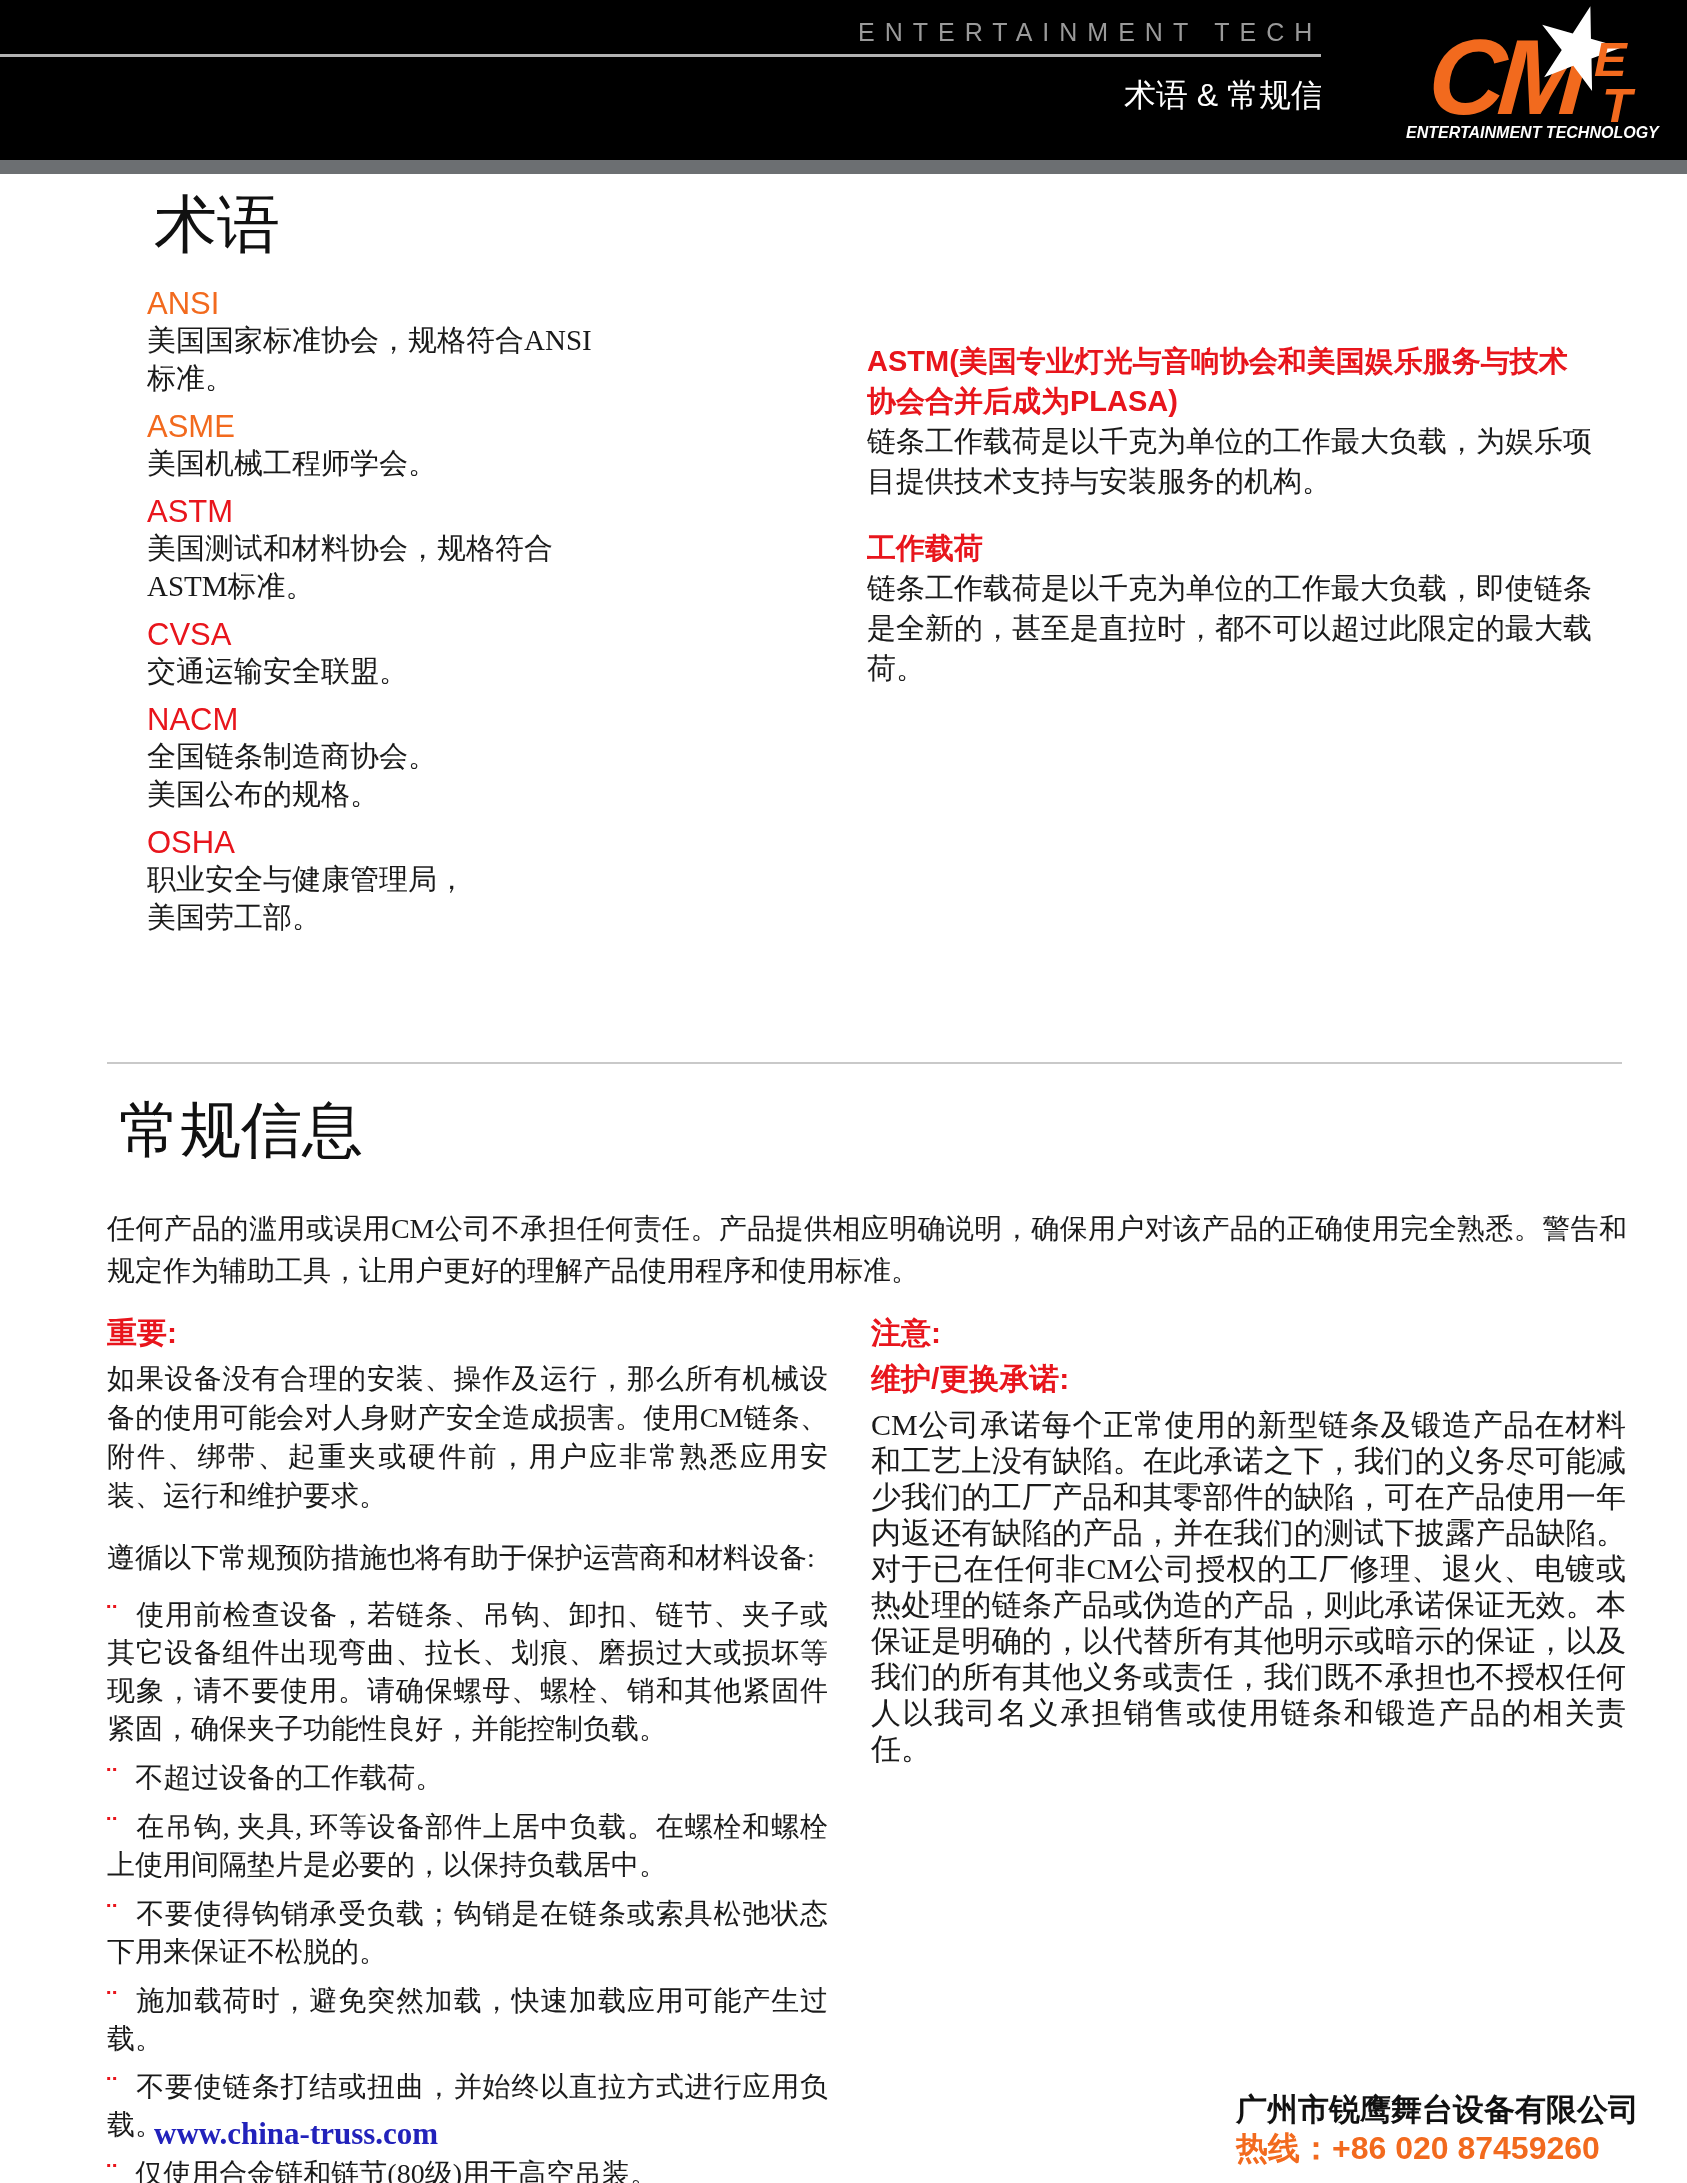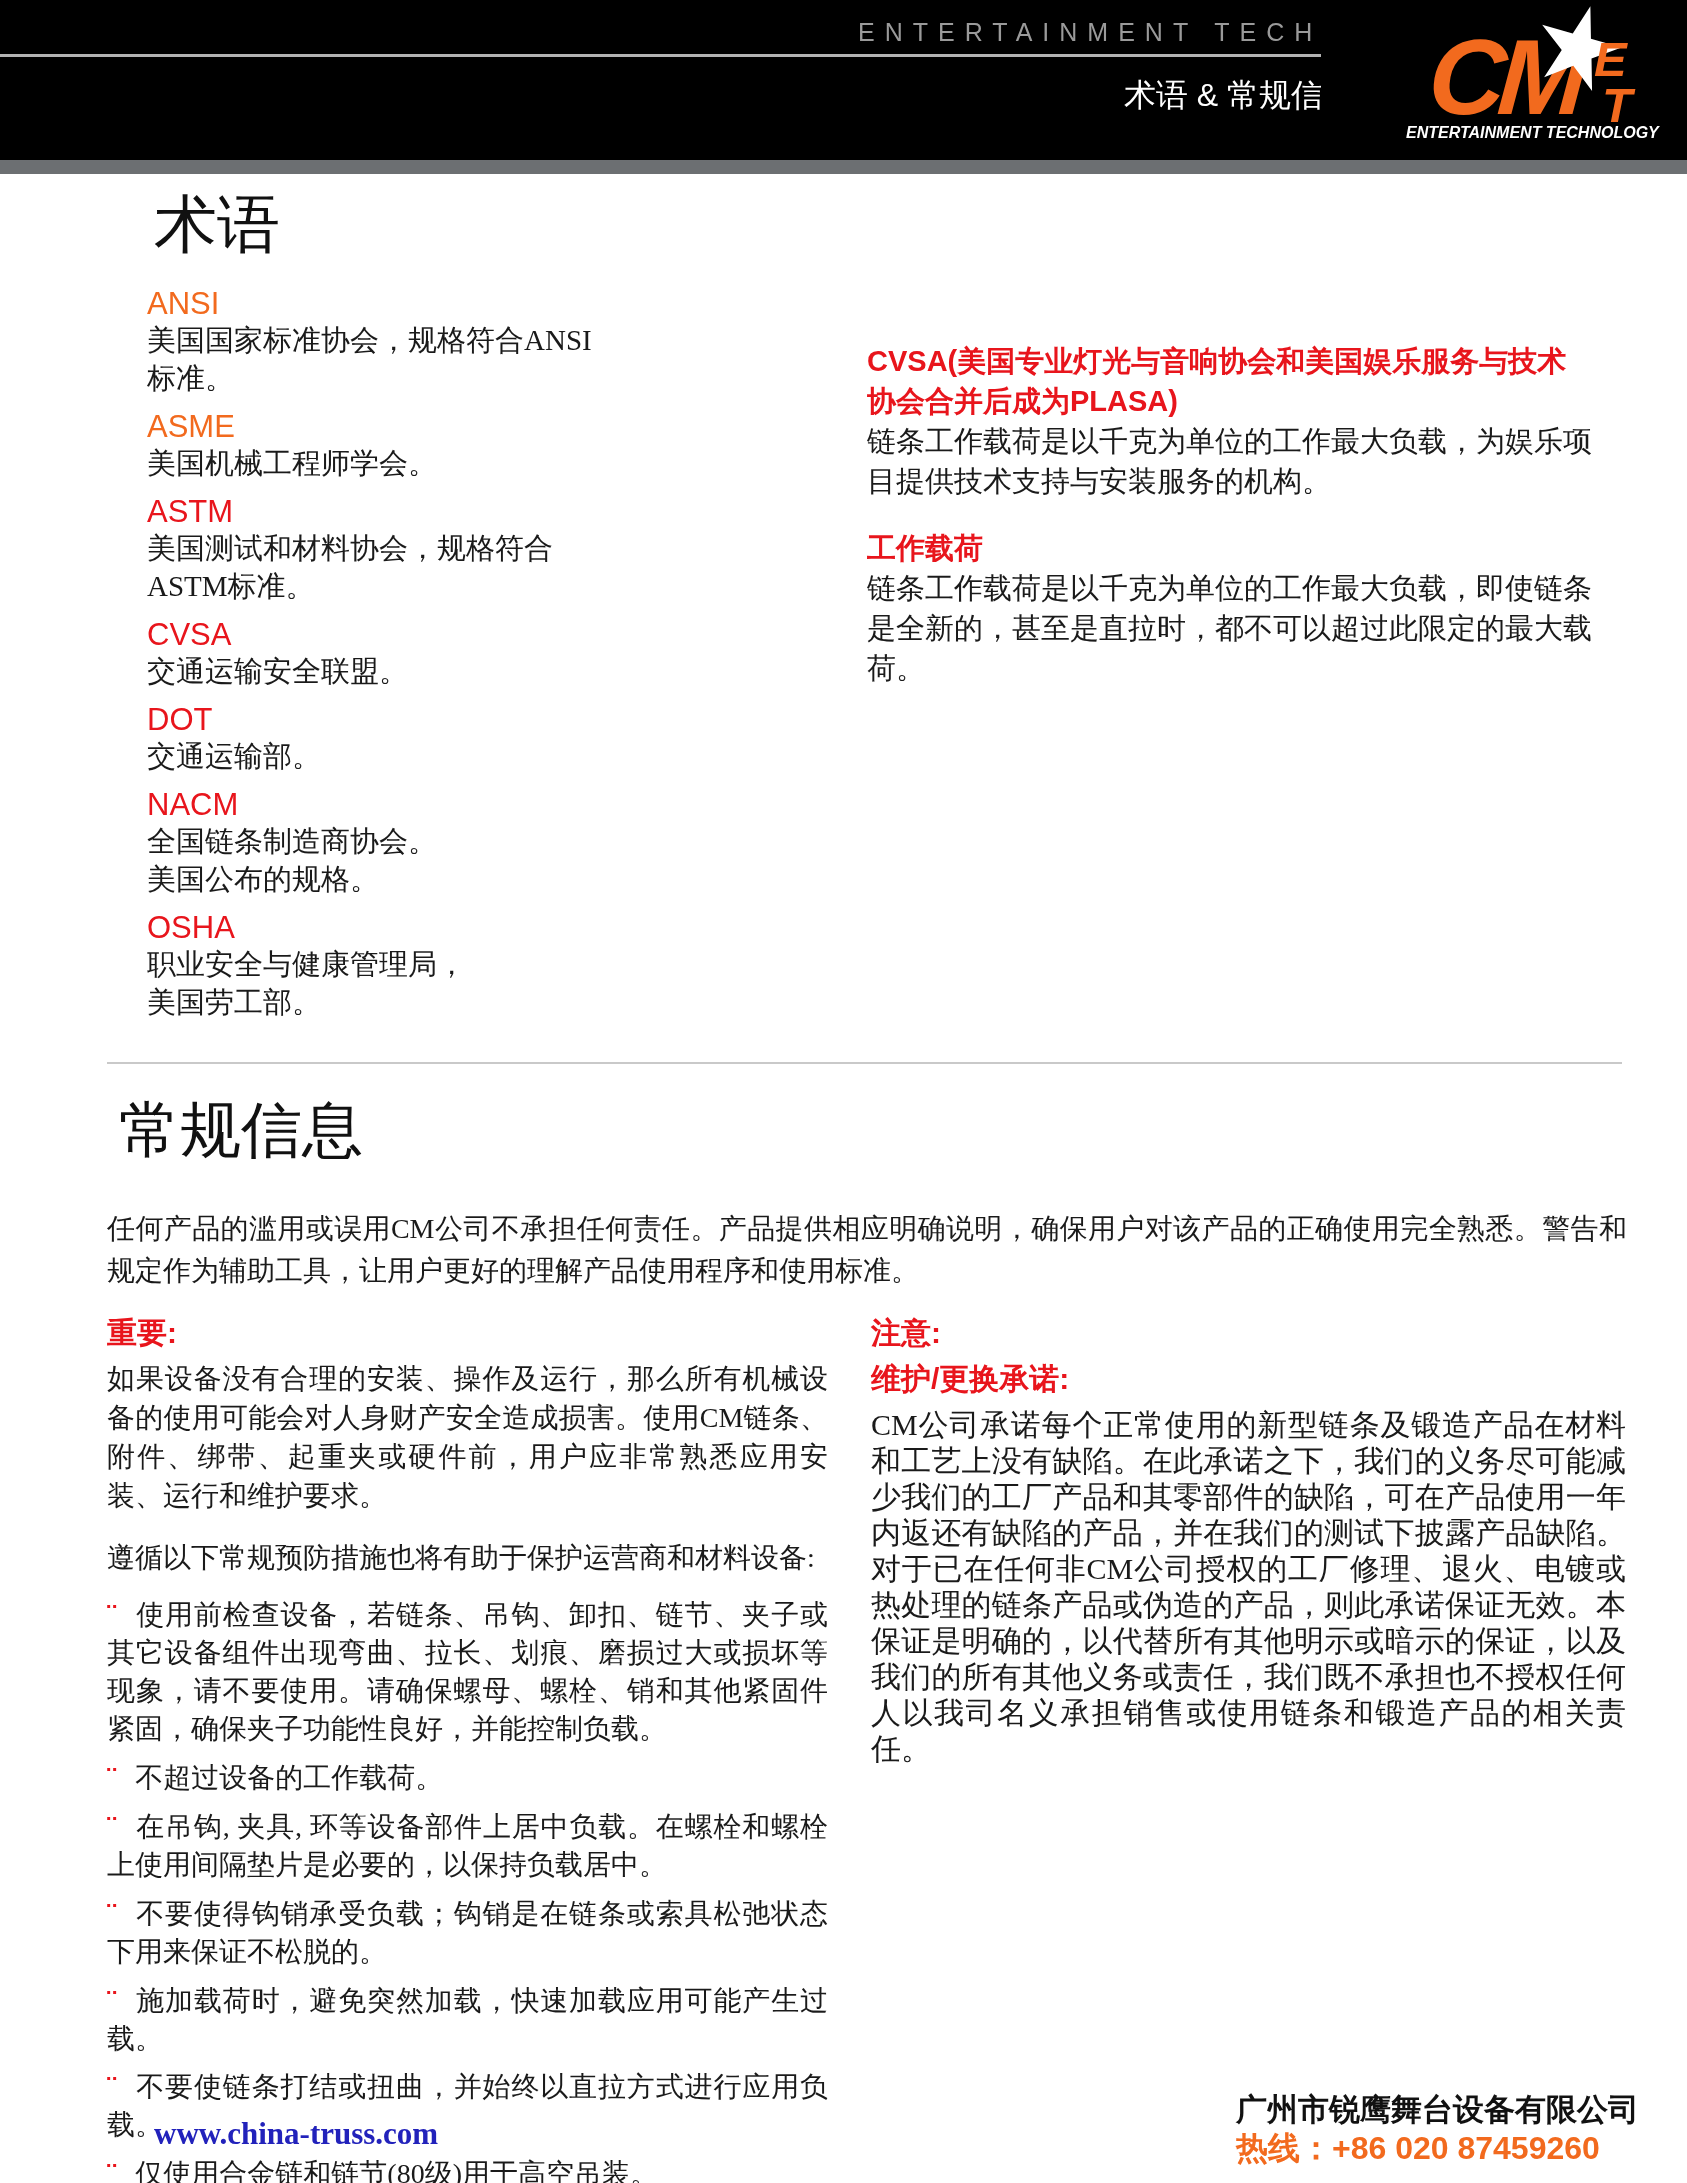--- a/index.html
+++ b/index.html
@@ -196,40 +196,36 @@
     <div class="term-name" style="color: rgb(232, 21, 28);">ASTM</div>
     <div class="term-desc">美国测试和材料协会，规格符合
 ASTM标准。</div>
   </div>
 
   <div class="term">
     <div class="term-name" style="color: rgb(232, 21, 28);">CVSA</div>
     <div class="term-desc">交通运输安全联盟。</div>
   </div>
 
-  <div class="term">
-    <div class="term-name" style="color: rgb(232, 21, 28);">DOT</div>
-    <div class="term-desc">交通运输部。</div>
-  </div>
 
   <div class="term">
     <div class="term-name" style="color: rgb(232, 21, 28);">NACM</div>
     <div class="term-desc">全国链条制造商协会。
 美国公布的规格。</div>
   </div>
 
   <div class="term">
     <div class="term-name" style="color: rgb(232, 21, 28);">OSHA</div>
     <div class="term-desc">职业安全与健康管理局，
 美国劳工部。</div>
   </div>
 </div>
   <div id="rterms-col">
   <div class="rterm">
-    <div class="rterm-name">CVSA(美国专业灯光与音响协会和美国娱乐服务与技术
+    <div class="rterm-name">ASTM(美国专业灯光与音响协会和美国娱乐服务与技术
 协会合并后成为PLASA)</div>
     <div class="rterm-desc">链条工作载荷是以千克为单位的工作最大负载，为娱乐项
 目提供技术支持与安装服务的机构。</div>
   </div>
 
   <div class="rterm">
     <div class="rterm-name">工作载荷</div>
     <div class="rterm-desc">链条工作载荷是以千克为单位的工作最大负载，即使链条
 是全新的，甚至是直拉时，都不可以超过此限定的最大载
 荷。</div>

